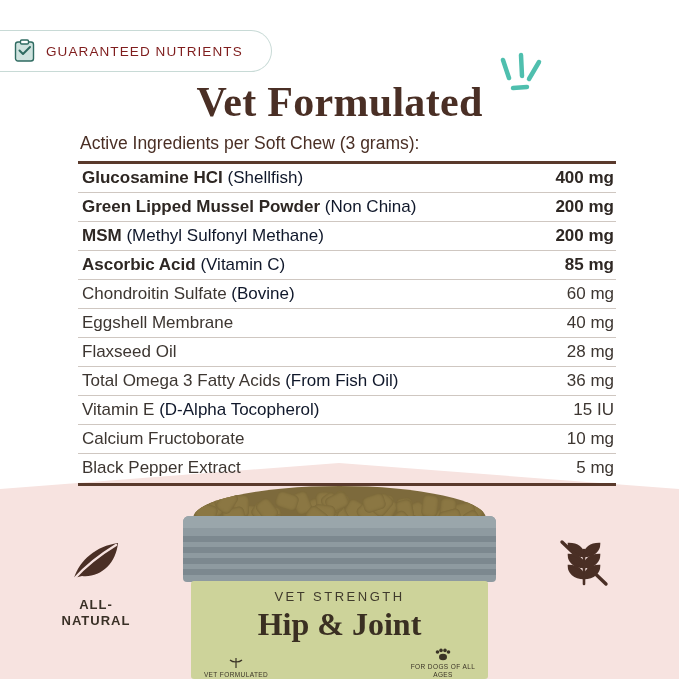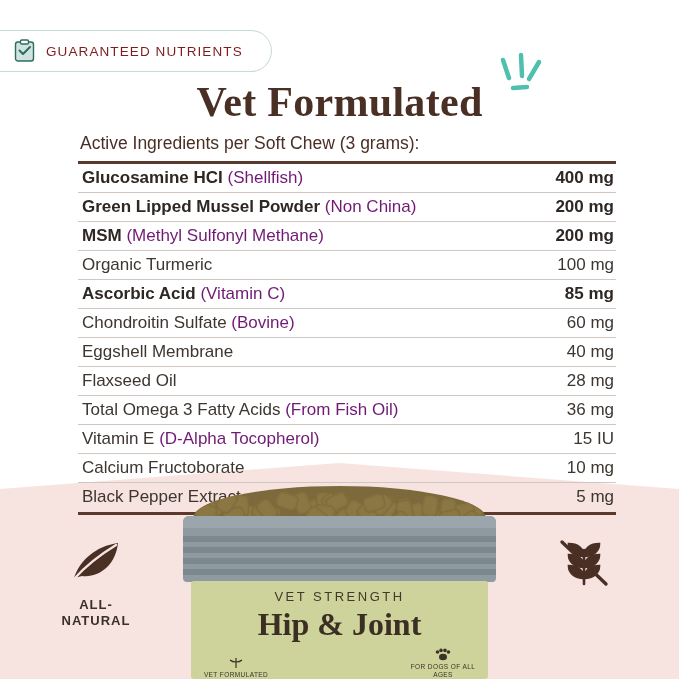--- a/index.html
+++ b/index.html
@@ -130,21 +130,21 @@
     width: 96px;
     padding-right: 4px;
     white-space: nowrap;
   }
   .bold .nm, .bold .amt {
     font-weight: bold;
     color: #2e2723;
   }
   .nm .sub {
     font-weight: normal;
-    color: #701a75;
+    color: #0f172a;
   }
   .bold .nm .sub {
     font-weight: normal;
   }
   .rule-bottom {
     height: 3px;
     background: #5a3a2c;
     width: 100%;
     margin-top: 1px;
   }
@@ -307,24 +307,20 @@
             <td class="nm"><span>Glucosamine HCI </span><span class="sub">(Shellfish)</span></td>
             <td class="amt">400 mg</td>
           </tr>
           <tr class="bold">
             <td class="nm"><span>Green Lipped Mussel Powder </span><span class="sub">(Non China)</span></td>
             <td class="amt">200 mg</td>
           </tr>
           <tr class="bold">
             <td class="nm"><span>MSM </span><span class="sub">(Methyl Sulfonyl Methane)</span></td>
             <td class="amt">200 mg</td>
-          </tr>
-          <tr>
-            <td class="nm"><span>Organic Turmeric</span></td>
-            <td class="amt">100 mg</td>
           </tr>
           <tr class="bold">
             <td class="nm"><span>Ascorbic Acid </span><span class="sub">(Vitamin C)</span></td>
             <td class="amt">85 mg</td>
           </tr>
           <tr>
             <td class="nm"><span>Chondroitin Sulfate </span><span class="sub">(Bovine)</span></td>
             <td class="amt">60 mg</td>
           </tr>
           <tr>

